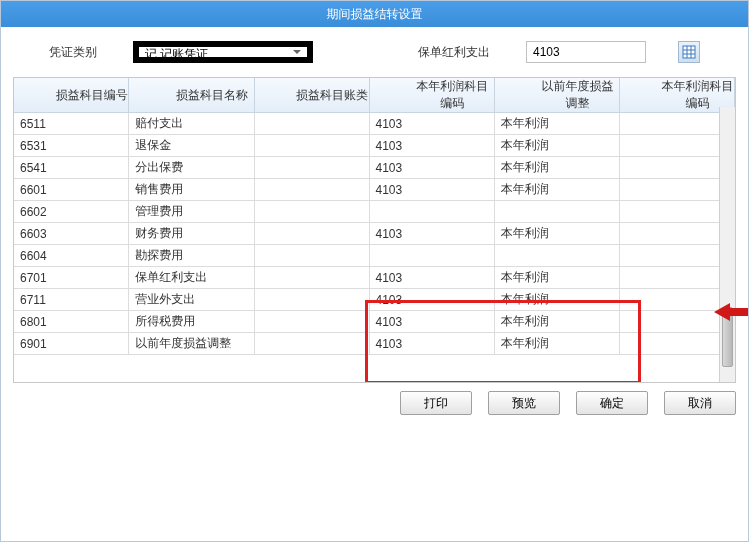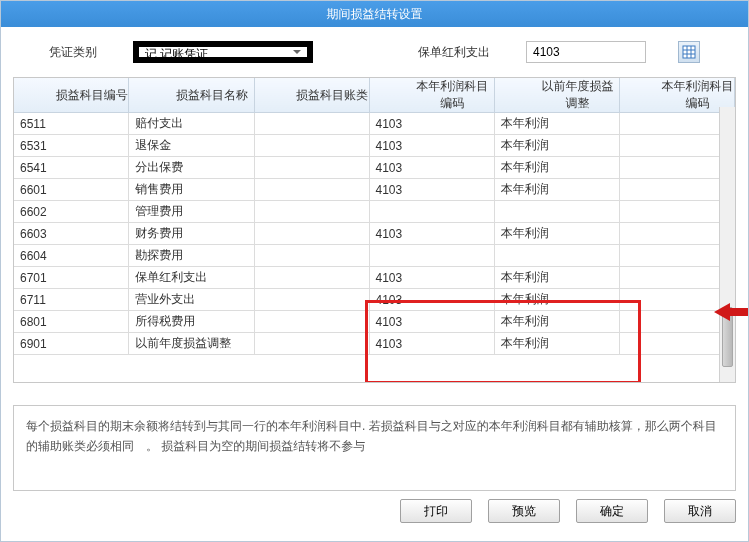--- a/index.html
+++ b/index.html
@@ -311,21 +311,20 @@
             <td></td>
           </tr>
         </tbody>
     </table>
     <div class="scroll-track">
       <div class="scroll-thumb"></div>
     </div>
     <div class="highlight-box"></div>
   </div>
 
-  <div class="note-box">每个损益科目的期末余额将结转到与其同一行的本年利润科目中. 若损益科目与之对应的本年利润科目都有辅助核算，那么两个科目的辅助账类必须相同　。 损益科目为空的期间损益结转将不参与</div>
 </div>
 
 <div class="arrow">
   <svg viewBox="0 0 38 18">
     <polygon points="0,9 16,0 16,5 38,5 38,13 16,13 16,18" fill="#d01818"></polygon>
   </svg>
 </div>
 
 <div class="button-row">
   <button class="btn">打印</button>

